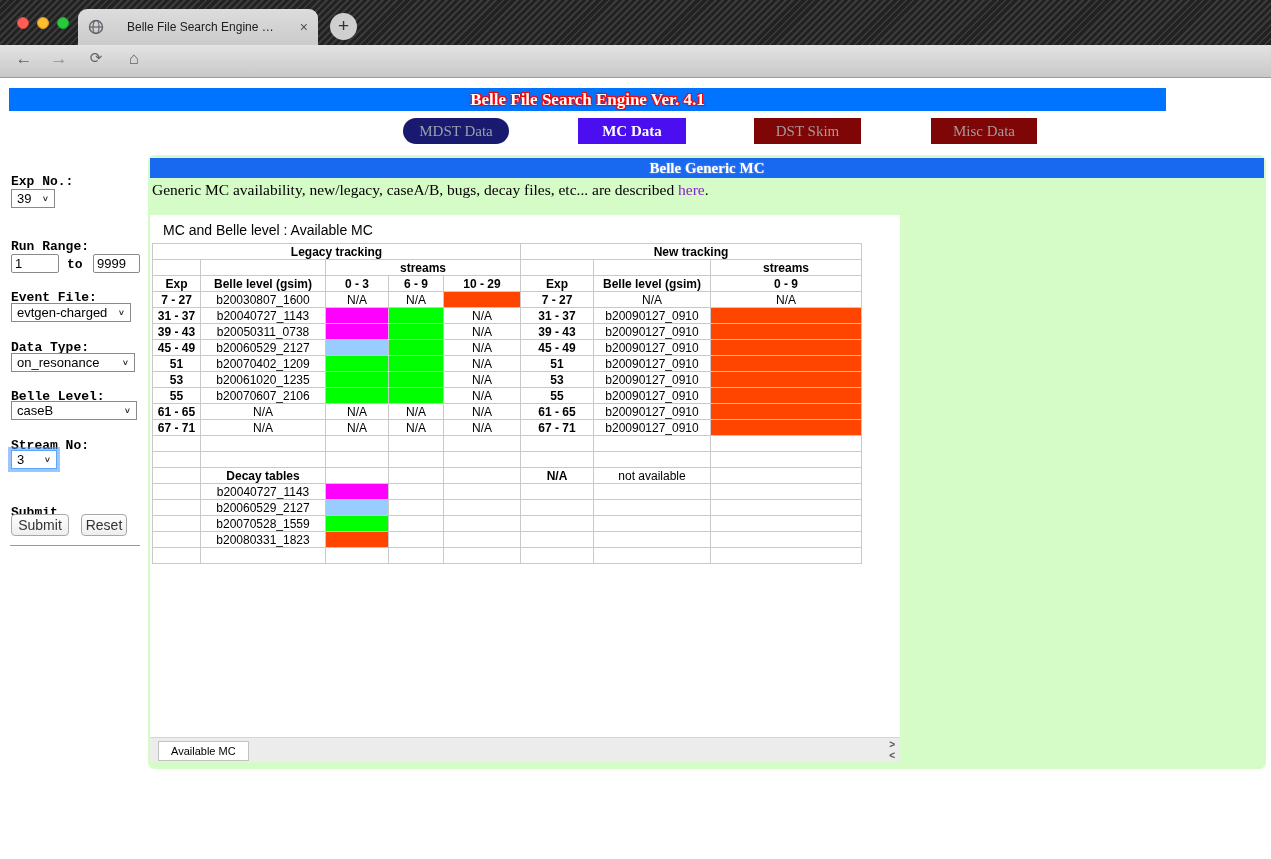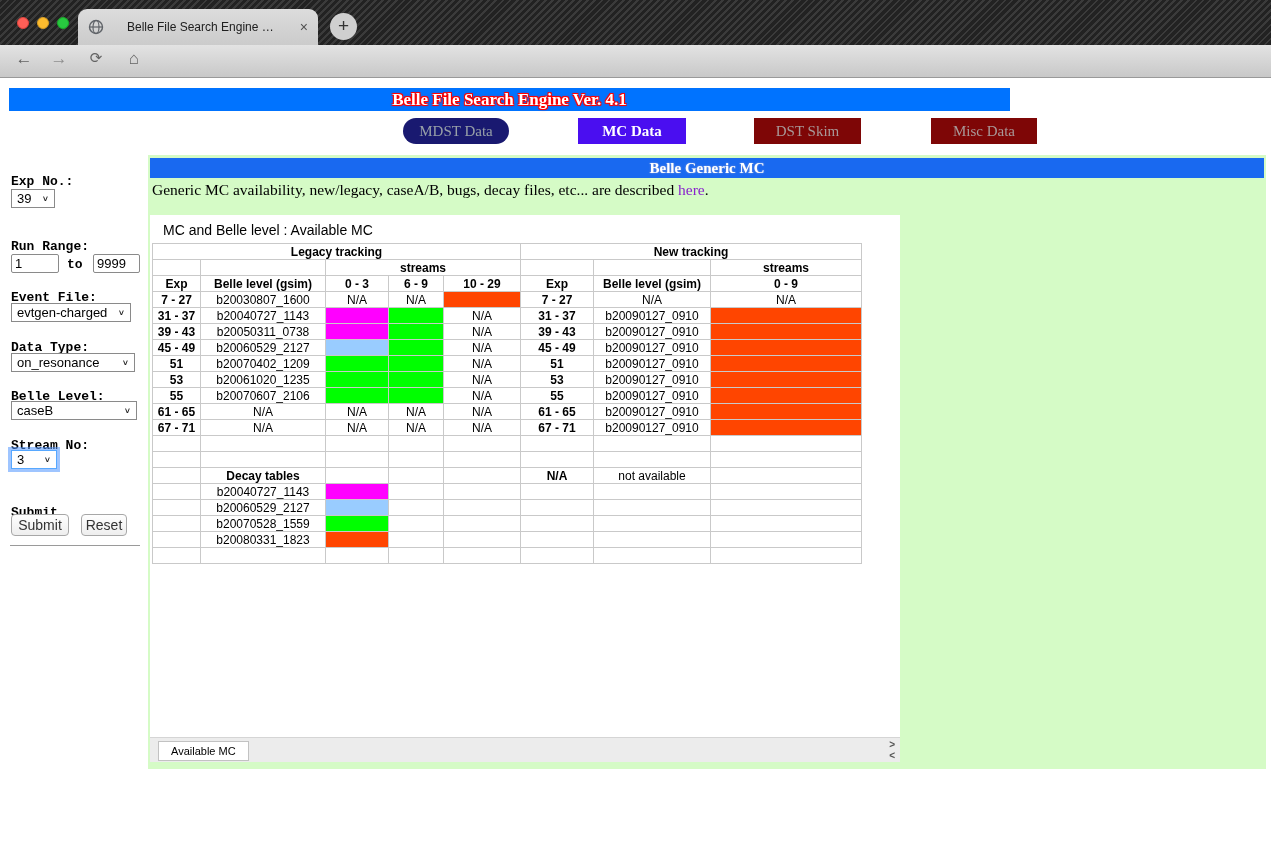--- a/index.html
+++ b/index.html
@@ -34,21 +34,21 @@
     box-shadow:inset 0 0 0 1px rgba(0,0,0,.08); }
   .warn { font-size:13px; color:#5f6368; }
   .notsecure { font-size:13px; color:#5f6368; margin-left:7px; }
   .sep { color:#c4c4c4; margin:0 9px; font-size:13px; }
   .host { font-size:14px; color:#202124; }
   .path { font-size:14px; color:#787878; }
   .star { position:absolute; right:10px; top:3px; font-size:17px; color:#5f6368; cursor:pointer; }
 
   
   .page { position:absolute; left:0; top:78px; width:1271px; height:781px; background:#fff; }
-  .banner { position:absolute; left:9px; top:10px; width:1001px; height:23px; background:#0073ff;
+  .banner { position:absolute; left:9px; top:10px; width:1157px; height:23px; background:#0073ff;
     text-align:center; line-height:23px; font-family:"Liberation Serif", serif; font-weight:bold; font-size:17px;
     color:#fff; text-shadow:-1px -1px 0 #f00, 1px -1px 0 #f00, -1px 1px 0 #f00, 1px 1px 0 #f00, 0 0 3px #f00; }
   .navbtn { position:absolute; top:40px; height:26px; line-height:26px; text-align:center;
     font-family:"Liberation Serif", serif; font-size:15px; cursor:pointer; }
   .b-mdst { left:403px; width:106px; background:#191970; color:#98a0a8;border-radius:13px; }
   .b-mc   { left:578px; width:108px; background:#4a0ef0; color:#fff; font-weight:bold; }
   .b-dst  { left:754px; width:107px; background:#7e0606; color:#a89898; }
   .b-misc { left:931px; width:106px; background:#7e0606; color:#a89898; }
 
   
@@ -58,21 +58,21 @@
     display:flex; align-items:center; justify-content:space-between; padding:0 5px; font-size:13px; color:#000; cursor:pointer; }
   .sel .chev { font-size:10px; color:#222; margin-left:4px; transform:scaleY(.8); }
   .sel.focused { border-color:#57a8ff; box-shadow:0 0 0 3px rgba(80,150,255,.55); }
   .tin { position:absolute; height:19px; border:1px solid #8a8a8a; border-radius:2px; font-size:13px; padding:0 3px; color:#000; font-family:"Liberation Sans",sans-serif; }
   .to-word { position:absolute; font-family:"Liberation Mono", monospace; font-weight:bold; font-size:13px; }
   .mbtn { position:absolute; height:22px; border:1px solid #a7a7a7; border-radius:4px;
     background:linear-gradient(#fefefe,#eee); font-size:14px; color:#333; cursor:pointer; font-family:"Liberation Sans",sans-serif; }
   .side-hr { position:absolute; left:10px; top:467px; width:130px; border-top:1px solid #9a9a9a; }
 
   
-  .mainarea { position:absolute; left:148px; top:77px; width:1118px; height:614px; background:#d5fbc6; }
+  .mainarea { position:absolute; left:148px; top:77px; width:1118px; height:614px; background:#d5fbc6;border-radius:7px; }
   .mc-header { position:absolute; left:2px; top:3px; width:1114px; height:20px; background:#1969f0;
     color:#fff; font-family:"Liberation Serif", serif; font-weight:bold; font-size:15px; text-align:center;
     line-height:20px; text-shadow:0 0 2px #9aa6d8; }
   .desc { position:absolute; left:4px; top:26px; font-family:"Liberation Serif", serif; font-size:15.5px; color:#000; }
   .desc .lnk { color:#8822cc; cursor:pointer; }
 
   
   .sheet { position:absolute; left:2px; top:60px; width:750px; height:547px; background:#fff; }
   .sheet-title { position:absolute; left:13px; top:7px; font-size:14px; color:#000; }
   table.grid { position:absolute; left:2px; top:28px; border-collapse:collapse; table-layout:fixed; width:709px; }

